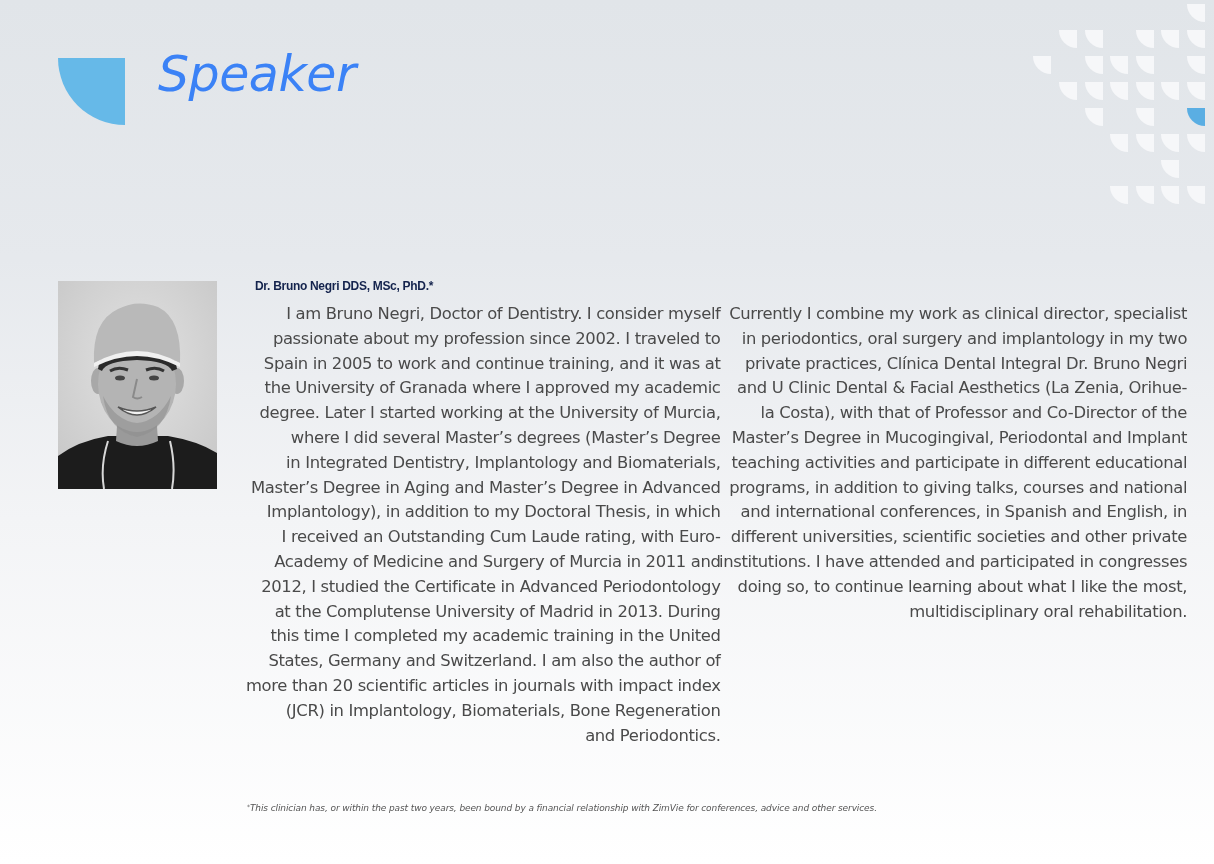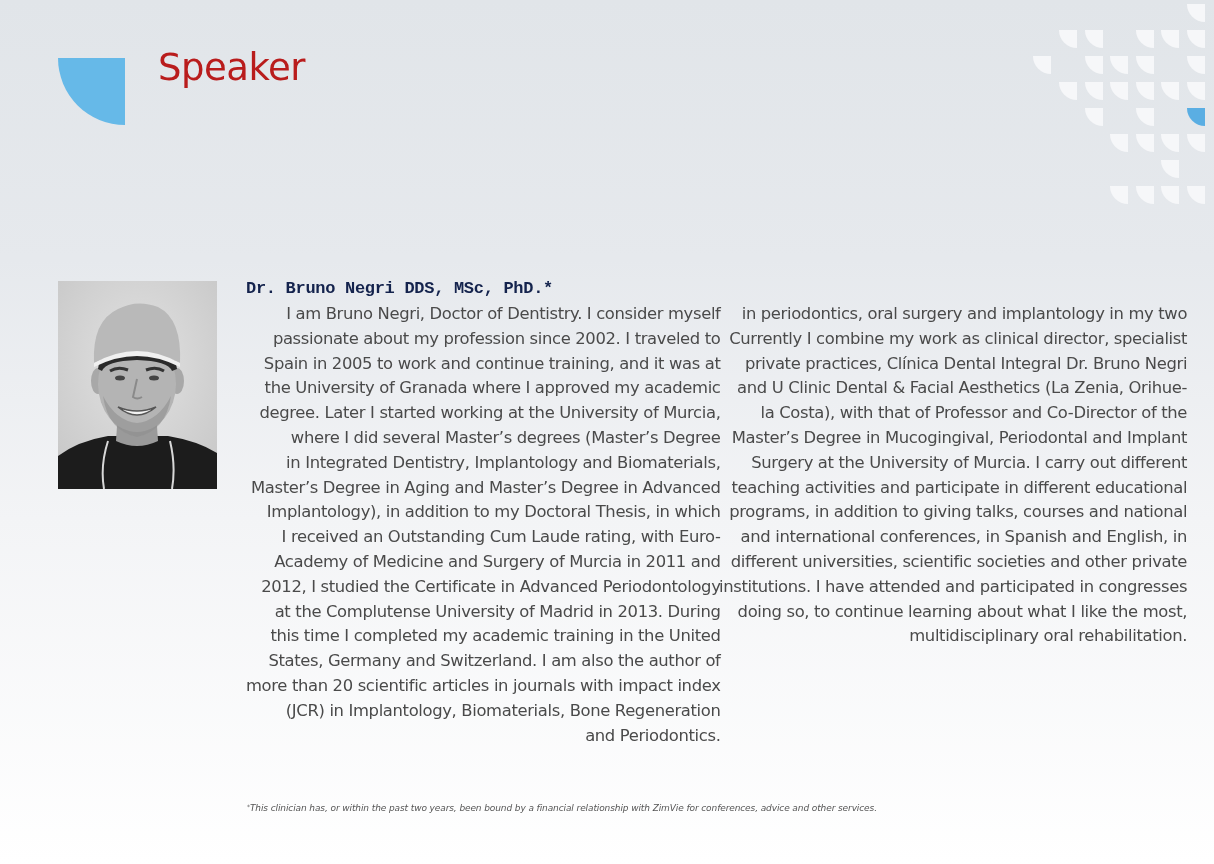--- a/index.html
+++ b/index.html
@@ -8,42 +8,43 @@
     background: linear-gradient(180deg, #e1e5e9 0%, #e6e9ed 30%, #f3f4f6 60%, #ffffff 100%);
     font-family: "Liberation Sans", "DejaVu Sans", sans-serif;
   }
   .title-logo {
     position: absolute; left: 58px; top: 58px; width: 67px; height: 67px;
     background: #66b9e8;
     border-bottom-left-radius: 67px;
   }
   .page-title {
     position: absolute; left: 158px; top: 46px;
-    font-size: 37px; color: #b91c1c; font-weight: 400; letter-spacing: -0.5px;
+    font-size: 49px; color: #3b82f6; font-weight: 400; letter-spacing: -0.5px;
     font-family: "DejaVu Sans", sans-serif;
+    font-style: italic;
   }
   .pattern { position: absolute; left: 0; top: 0; width: 1214px; height: 220px; pointer-events: none; }
   .tile {
     position: absolute; width: 18px; height: 18px;
     background: #f6f7f9;
     border-bottom-left-radius: 18px;
   }
   .tile.accent { background: #5aaee3; }
 
   .portrait {
     position: absolute; left: 58px; top: 281px; width: 159px; height: 208px;
     background: linear-gradient(180deg, #d4d4d4 0%, #cfcfcf 60%, #bdbdbd 100%);
     overflow: hidden;
   }
   .portrait svg { display: block; }
 
   .speaker-name {
-    position: absolute; left: 246px; top: 279px;
-    font-size: 17px; font-weight: 700; color: #14234d;
-    font-family: Liberation Mono, monospace; letter-spacing: -0.3px;
+    position: absolute; left: 255px; top: 279px;
+    font-size: 12px; font-weight: 700; color: #14234d;
+    font-family: Liberation Sans, sans-serif; letter-spacing: -0.3px;
   }
   .bio {
     position: absolute; font-size: 16.4px; line-height: 24.8px; color: #4a4a4a;
     font-family: "DejaVu Sans", sans-serif; letter-spacing: -0.35px;
     white-space: nowrap;
     text-align: right;
   }
   .bio-left { left: 246px; top: 302px; }
   .bio-right { left: 719px; top: 302px; }
   .bio .line { display: block; }
@@ -150,27 +151,26 @@
     <span class="line">Academy of Medicine and Surgery of Murcia in 2011 and</span>
     <span class="line">2012, I studied the Certificate in Advanced Periodontology</span>
     <span class="line">at the Complutense University of Madrid in 2013. During</span>
     <span class="line">this time I completed my academic training in the United</span>
     <span class="line">States, Germany and Switzerland. I am also the author of</span>
     <span class="line">more than 20 scientific articles in journals with impact index</span>
     <span class="line">(JCR) in Implantology, Biomaterials, Bone Regeneration</span>
     <span class="line">and Periodontics.</span>
   </div>
 <div class="bio bio-right" id="bio-right">
+    <span class="line">Currently I combine my work as clinical director, specialist</span>
     <span class="line">in periodontics, oral surgery and implantology in my two</span>
-    <span class="line">Currently I combine my work as clinical director, specialist</span>
     <span class="line">private practices, Clínica Dental Integral Dr. Bruno Negri</span>
     <span class="line">and U Clinic Dental &amp; Facial Aesthetics (La Zenia, Orihue-</span>
     <span class="line">la Costa), with that of Professor and Co-Director of the</span>
     <span class="line">Master’s Degree in Mucogingival, Periodontal and Implant</span>
-    <span class="line">Surgery at the University of Murcia. I carry out different</span>
     <span class="line">teaching activities and participate in different educational</span>
     <span class="line">programs, in addition to giving talks, courses and national</span>
     <span class="line">and international conferences, in Spanish and English, in</span>
     <span class="line">different universities, scientific societies and other private</span>
     <span class="line">institutions. I have attended and participated in congresses</span>
     <span class="line">doing so, to continue learning about what I like the most,</span>
     <span class="line">multidisciplinary oral rehabilitation.</span>
   </div>
 
 <div class="footnote">

